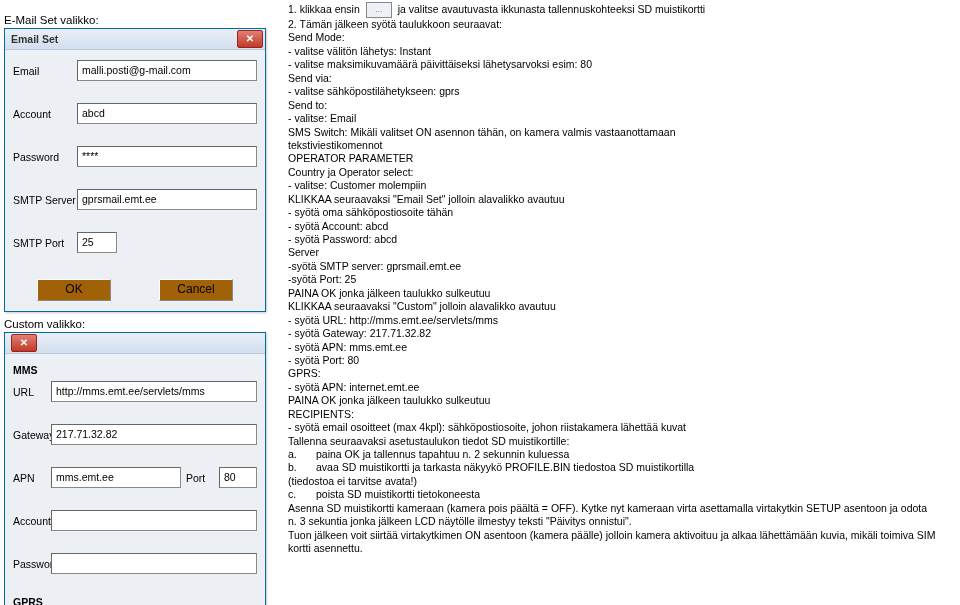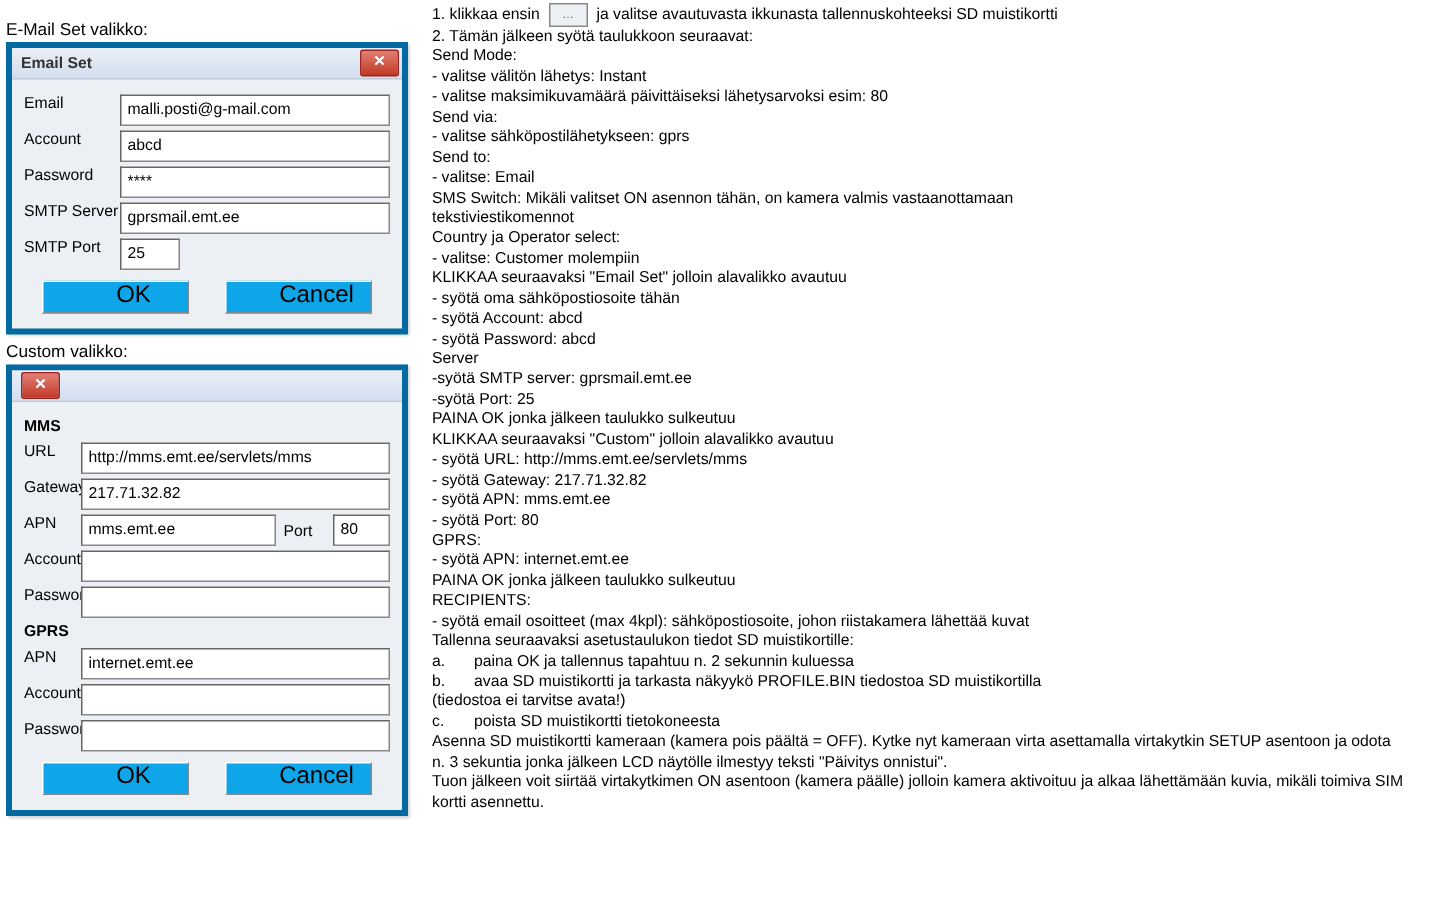--- a/index.html
+++ b/index.html
@@ -32,21 +32,21 @@
     line-height: 1.28;
   }
   .label-h {
     font-size: 11.5px;
     margin-bottom: 2px;
   }
 
   
   .win {
     width: 260px;
-    border: 4px solid #0369a1;
+    border: 1px solid #0369a1;
     background: #eceff3;
     margin-bottom: 6px;
     box-shadow: 1px 1px 2px rgba(0,0,0,0.2);
   }
   .titlebar {
     height: 20px;
     background: linear-gradient(#e9eff7, #d3deee);
     display: flex;
     align-items: center;
     justify-content: space-between;
@@ -65,21 +65,22 @@
     font-size: 10px;
     line-height: 16px;
     border: 1px solid #922;
     border-radius: 2px;
   }
   .body {
     padding: 10px 8px 10px 8px;
   }
   .row {
     display: flex;
-    margin-bottom: 3px;
+    align-items: center;
+    margin-bottom: 22px;
   }
   .row .lbl {
     width: 64px;
     font-size: 10.5px;
   }
   .row .fld {
     flex: 1;
   }
   .row.sub .lbl { width: 38px; }
   .inset {
@@ -109,25 +110,24 @@
     display: flex;
     justify-content: space-around;
     padding-top: 4px;
   }
   .btn {
     width: 72px;
     height: 20px;
     border: 1px solid #888;
     border-top-color: #fff;
     border-left-color: #fff;
-    background: #0ea5e9;
+    background: #a16207;
     text-align: center;
     line-height: 18px;
-    font-size: 16px;
-    padding-left: 24px;
+    font-size: 12px;
   }
 
   
   .right-col p { margin: 0; }
   .click-icon {
     display: inline-block;
     width: 24px;
     height: 14px;
     border: 1px solid #888;
     background: #edf1f5;
@@ -269,20 +269,21 @@
     <p>2.     Tämän jälkeen syötä taulukkoon seuraavat:</p>
     <p>Send Mode:</p>
     <p> - valitse välitön lähetys: Instant</p>
     <p> - valitse maksimikuvamäärä päivittäiseksi lähetysarvoksi esim: 80</p>
     <p>Send via:</p>
     <p> - valitse sähköpostilähetykseen: gprs</p>
     <p>Send to:</p>
     <p> - valitse: Email</p>
     <p>SMS Switch: Mikäli valitset ON asennon tähän, on kamera valmis vastaanottamaan</p>
     <p>tekstiviestikomennot</p>
+    <p>OPERATOR PARAMETER</p>
     <p>Country ja Operator select:</p>
     <p> - valitse: Customer molempiin</p>
     <p>KLIKKAA seuraavaksi "Email Set" jolloin alavalikko avautuu</p>
     <p> - syötä oma sähköpostiosoite tähän</p>
     <p> - syötä Account: abcd</p>
     <p>  - syötä Password: abcd</p>
     <p>Server</p>
     <p> -syötä SMTP server: gprsmail.emt.ee</p>
     <p> -syötä Port: 25</p>
     <p>PAINA OK jonka jälkeen taulukko sulkeutuu</p>

